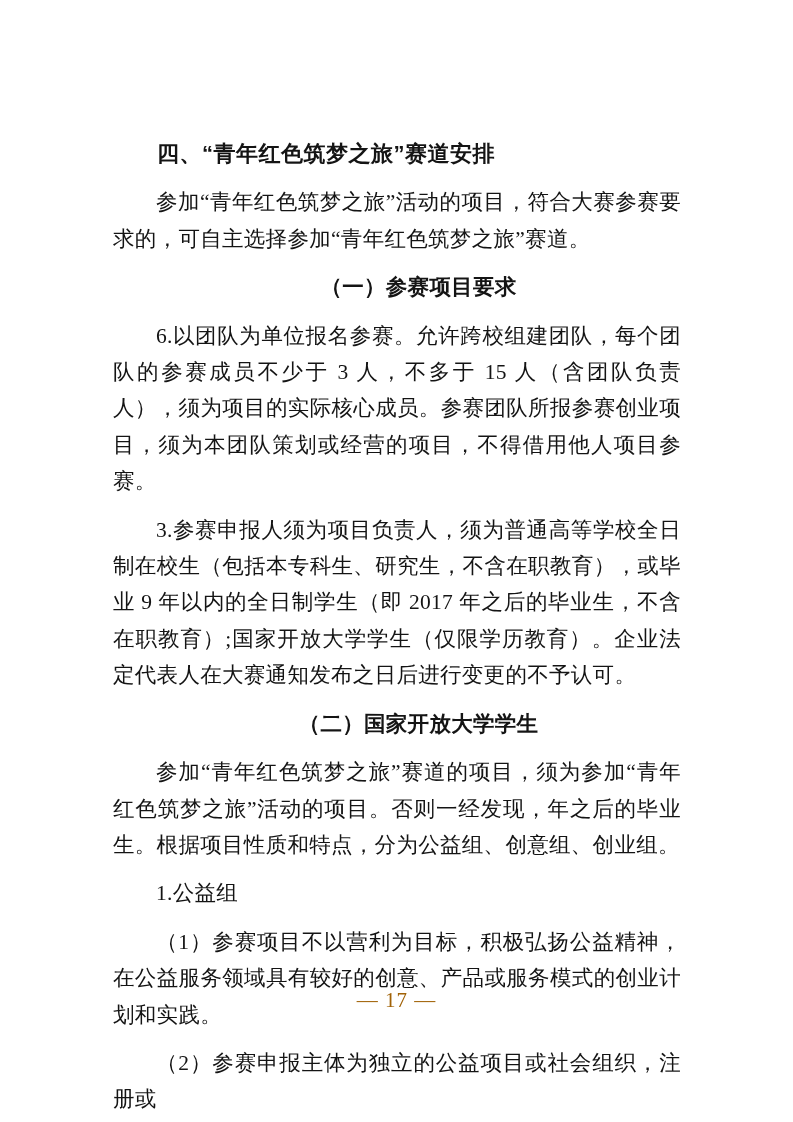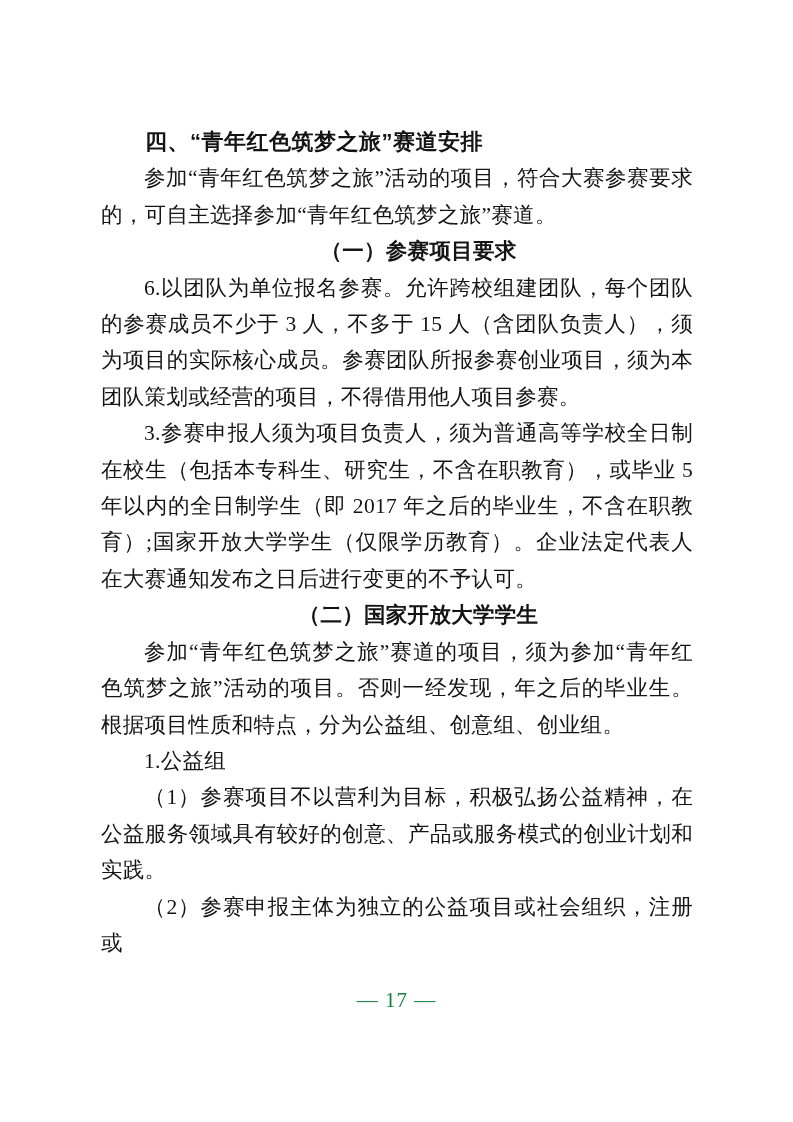--- a/index.html
+++ b/index.html
@@ -16,21 +16,21 @@
     font-family: "Liberation Serif", "DejaVu Serif", serif;
     overflow: hidden;
   }
   .content {
     position: absolute;
     left: 101px;
     top: 124px;
     width: 592px;
   }
   .content p {
-    margin: 0;
+    margin: 12px;
     padding: 0;
     font-size: 21.5px;
     line-height: 36.4px;
     text-indent: 2em;
     text-align: justify;
     letter-spacing: 0.3px;
     color: #141414;
   }
   .content p.h1 {
     font-family: "Liberation Sans", "DejaVu Sans", sans-serif;
@@ -46,34 +46,34 @@
   .footer {
     position: absolute;
     left: 0;
     top: 985px;
     width: 793px;
     height: 30px;
     line-height: 30px;
     text-align: center;
     font-size: 21px;
     letter-spacing: 1px;
-    color: #15803d;
+    color: #a16207;
     font-family: "Liberation Serif", "DejaVu Serif", serif;
   }
 </style>
 </head>
 <body>
 
 <div class="page">
   <div class="content">
     <p class="h1">四、“青年红色筑梦之旅”赛道安排</p>
     <p class="body">参加“青年红色筑梦之旅”活动的项目，符合大赛参赛要求的，可自主选择参加“青年红色筑梦之旅”赛道。</p>
     <p class="h2">（一）参赛项目要求</p>
     <p class="body">6.以团队为单位报名参赛。允许跨校组建团队，每个团队的参赛成员不少于 3 人，不多于 15 人（含团队负责人），须为项目的实际核心成员。参赛团队所报参赛创业项目，须为本团队策划或经营的项目，不得借用他人项目参赛。</p>
-    <p class="body">3.参赛申报人须为项目负责人，须为普通高等学校全日制在校生（包括本专科生、研究生，不含在职教育），或毕业 5 年以内的全日制学生（即 2017 年之后的毕业生，不含在职教育）;国家开放大学学生（仅限学历教育）。企业法定代表人在大赛通知发布之日后进行变更的不予认可。</p>
+    <p class="body">3.参赛申报人须为项目负责人，须为普通高等学校全日制在校生（包括本专科生、研究生，不含在职教育），或毕业 9 年以内的全日制学生（即 2017 年之后的毕业生，不含在职教育）;国家开放大学学生（仅限学历教育）。企业法定代表人在大赛通知发布之日后进行变更的不予认可。</p>
     <p class="h2">（二）国家开放大学学生</p>
     <p class="body">参加“青年红色筑梦之旅”赛道的项目，须为参加“青年红色筑梦之旅”活动的项目。否则一经发现，年之后的毕业生。根据项目性质和特点，分为公益组、创意组、创业组。</p>
     <p class="body">1.公益组</p>
     <p class="body">（1）参赛项目不以营利为目标，积极弘扬公益精神，在公益服务领域具有较好的创意、产品或服务模式的创业计划和实践。</p>
     <p class="body">（2）参赛申报主体为独立的公益项目或社会组织，注册或</p>
   </div>
   <div class="footer">— 17 —</div>
 </div>
 
 </body></html>

